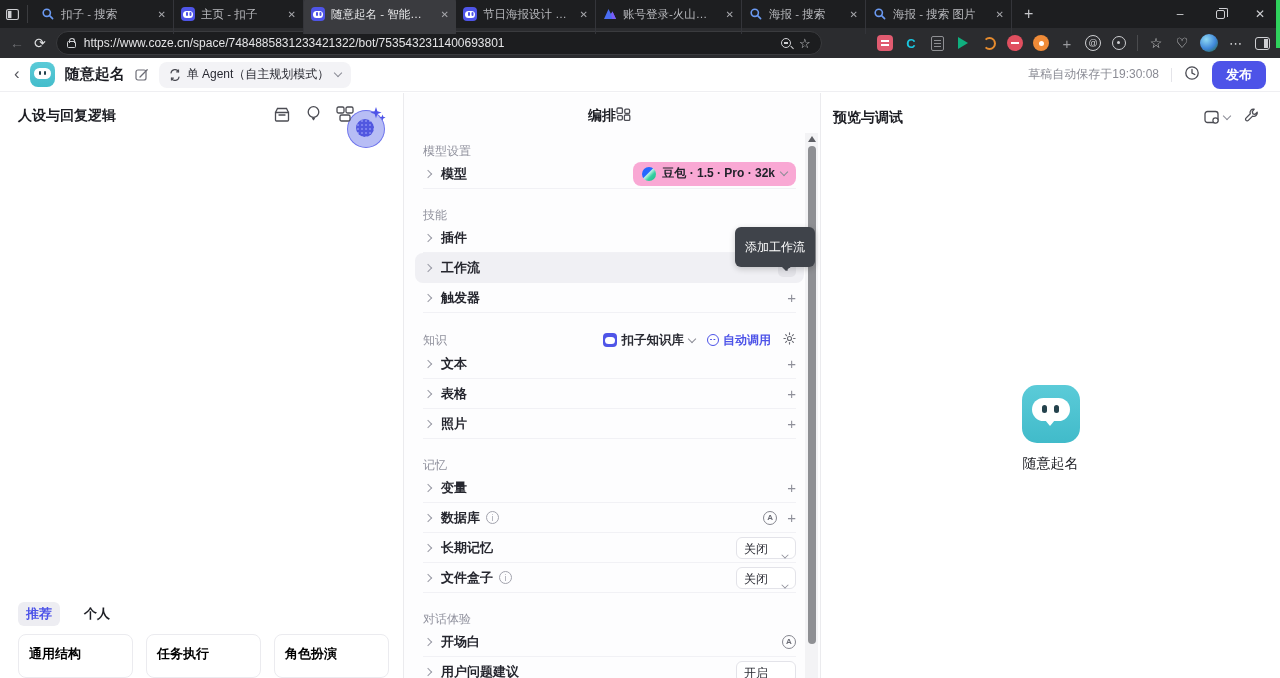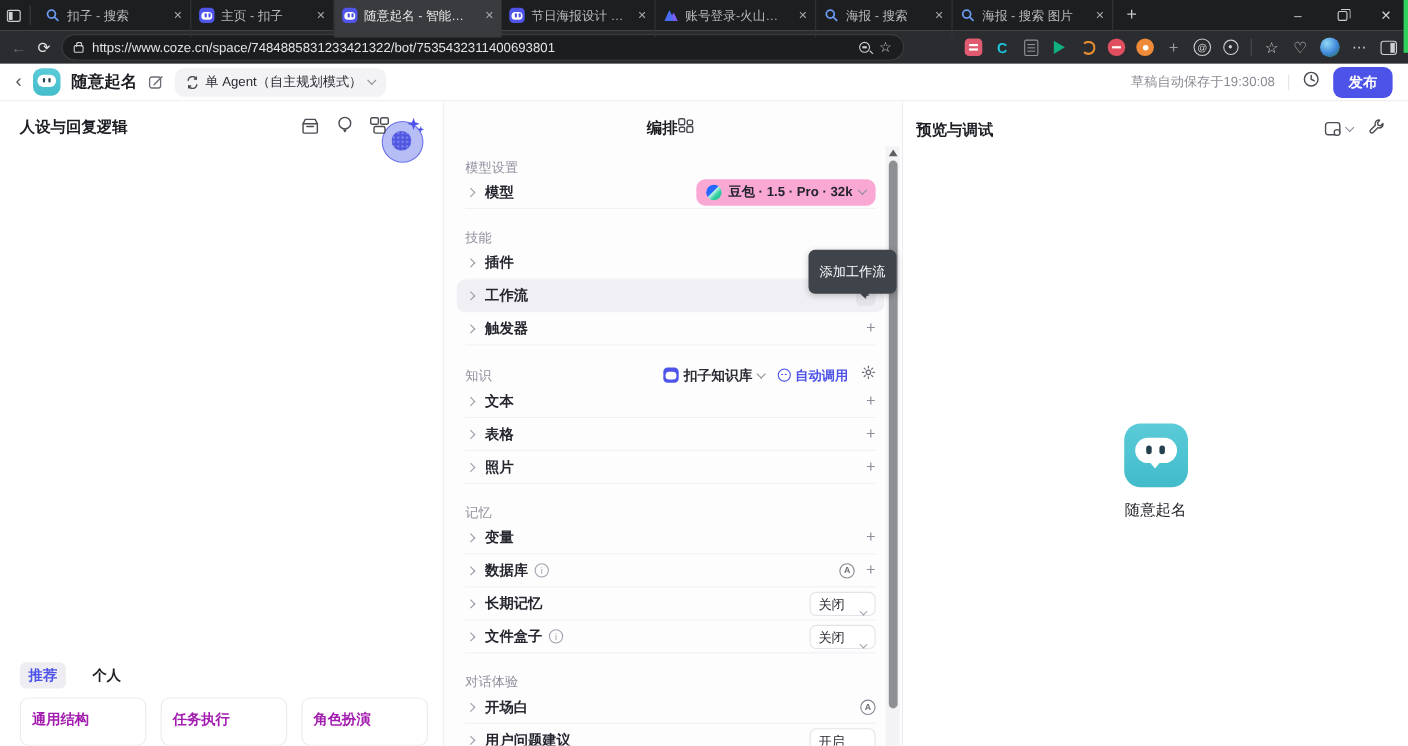--- a/index.html
+++ b/index.html
@@ -93,21 +93,21 @@
   .click-ring{position:absolute;left:347px;top:17px;width:38px;height:38px;border-radius:50%;
     background:rgba(165,172,242,.8);border:1.5px solid rgba(77,83,232,.7);z-index:1;}
   .click-ring::before{content:"";position:absolute;left:8px;top:8px;width:18px;height:18px;border-radius:50%;
     background:#5157e0;background-image:radial-gradient(#7b80ee 1px,transparent 1.2px);background-size:4px 4px;}
   .lp-bottom{position:absolute;left:18px;right:14px;bottom:0;}
   .lp-tabs{display:flex;align-items:flex-end;gap:16px;margin-bottom:8px;}
   .lp-tab{font-size:13px;font-weight:700;color:#1c1d23;padding:3px 8px;border-radius:6px;}
   .lp-tab.active{color:#4d53e8;background:#ededf2;}
   .lp-cards{display:flex;gap:13px;}
   .lp-card{width:120px;height:44px;background:#fff;border:1px solid #ebebef;border-radius:8px;
-    padding:10px 10px 0;font-size:13px;font-weight:600;color:#a21caf;}
+    padding:10px 10px 0;font-size:13px;font-weight:600;color:#000000;}
 
   .panel-mid{width:417px;border-right:1px solid #ebebee;position:relative;background:#fdfdfe;overflow:hidden;}
   .mid-head{display:flex;align-items:center;justify-content:center;margin:14px 24px 0 19px;}
   .mid-title{font-size:14px;font-weight:700;color:#1c1d23;}
   .mid-body{margin:0 24px 0 19px;}
   .sec-label{font-size:12px;color:#90919d;margin-top:18px;height:16px;display:flex;align-items:center;}
   .sec-head{display:flex;align-items:center;margin-top:18px;height:18px;}
   .sec-head .sec-title{font-size:12px;color:#90919d;}
   .sec-head-right{margin-left:auto;display:flex;align-items:center;gap:12px;}
   .kb-select{display:flex;align-items:center;gap:5px;font-size:12.5px;font-weight:600;color:#2a2b33;justify-content:space-between;}

